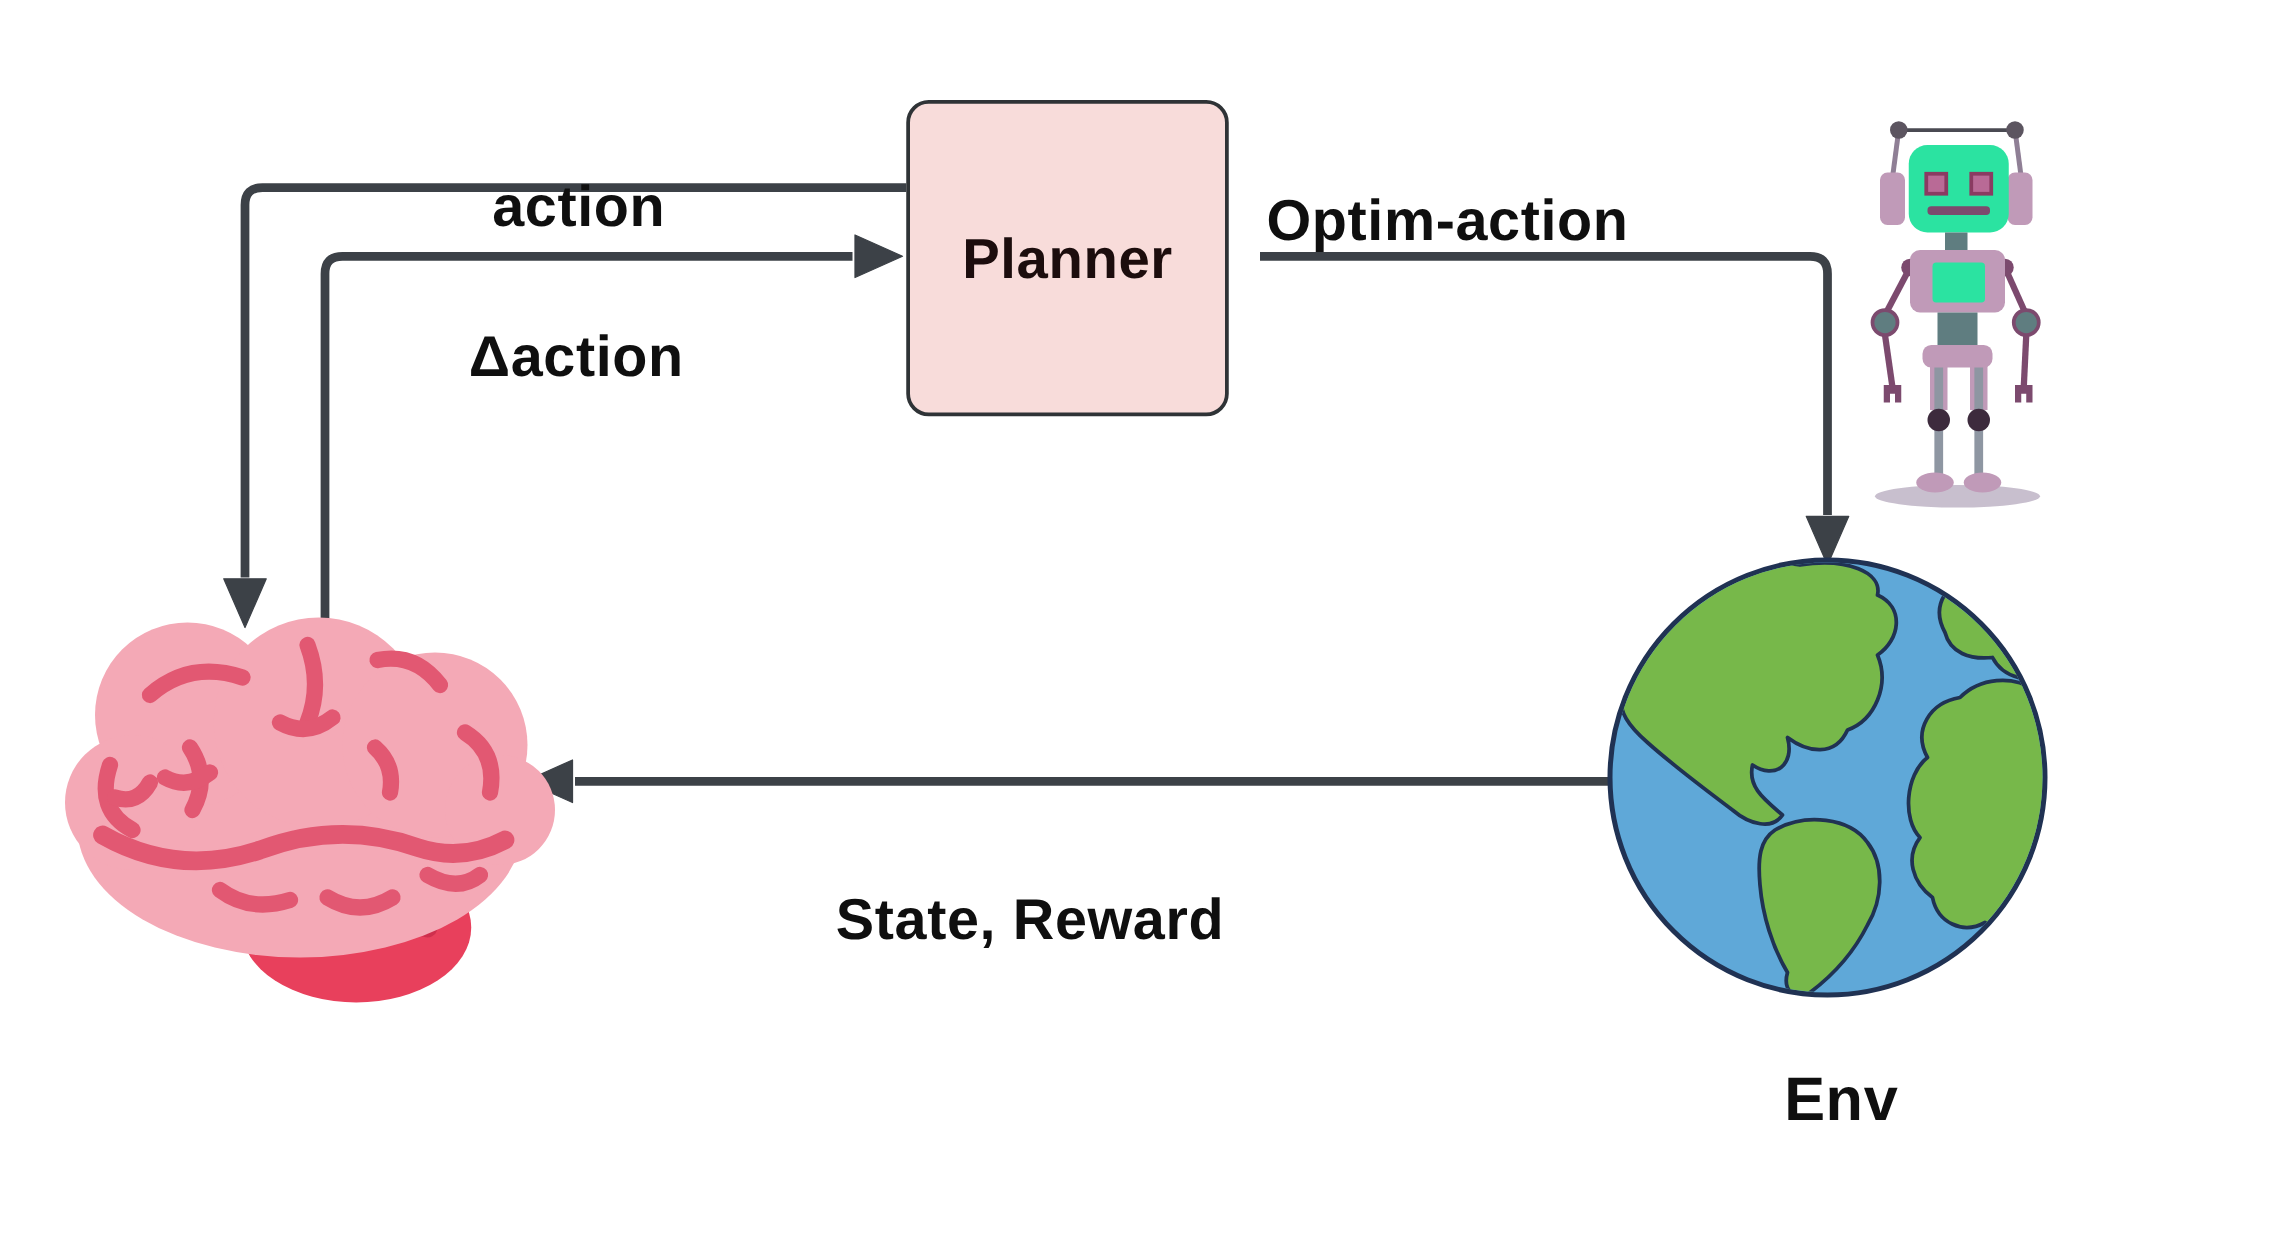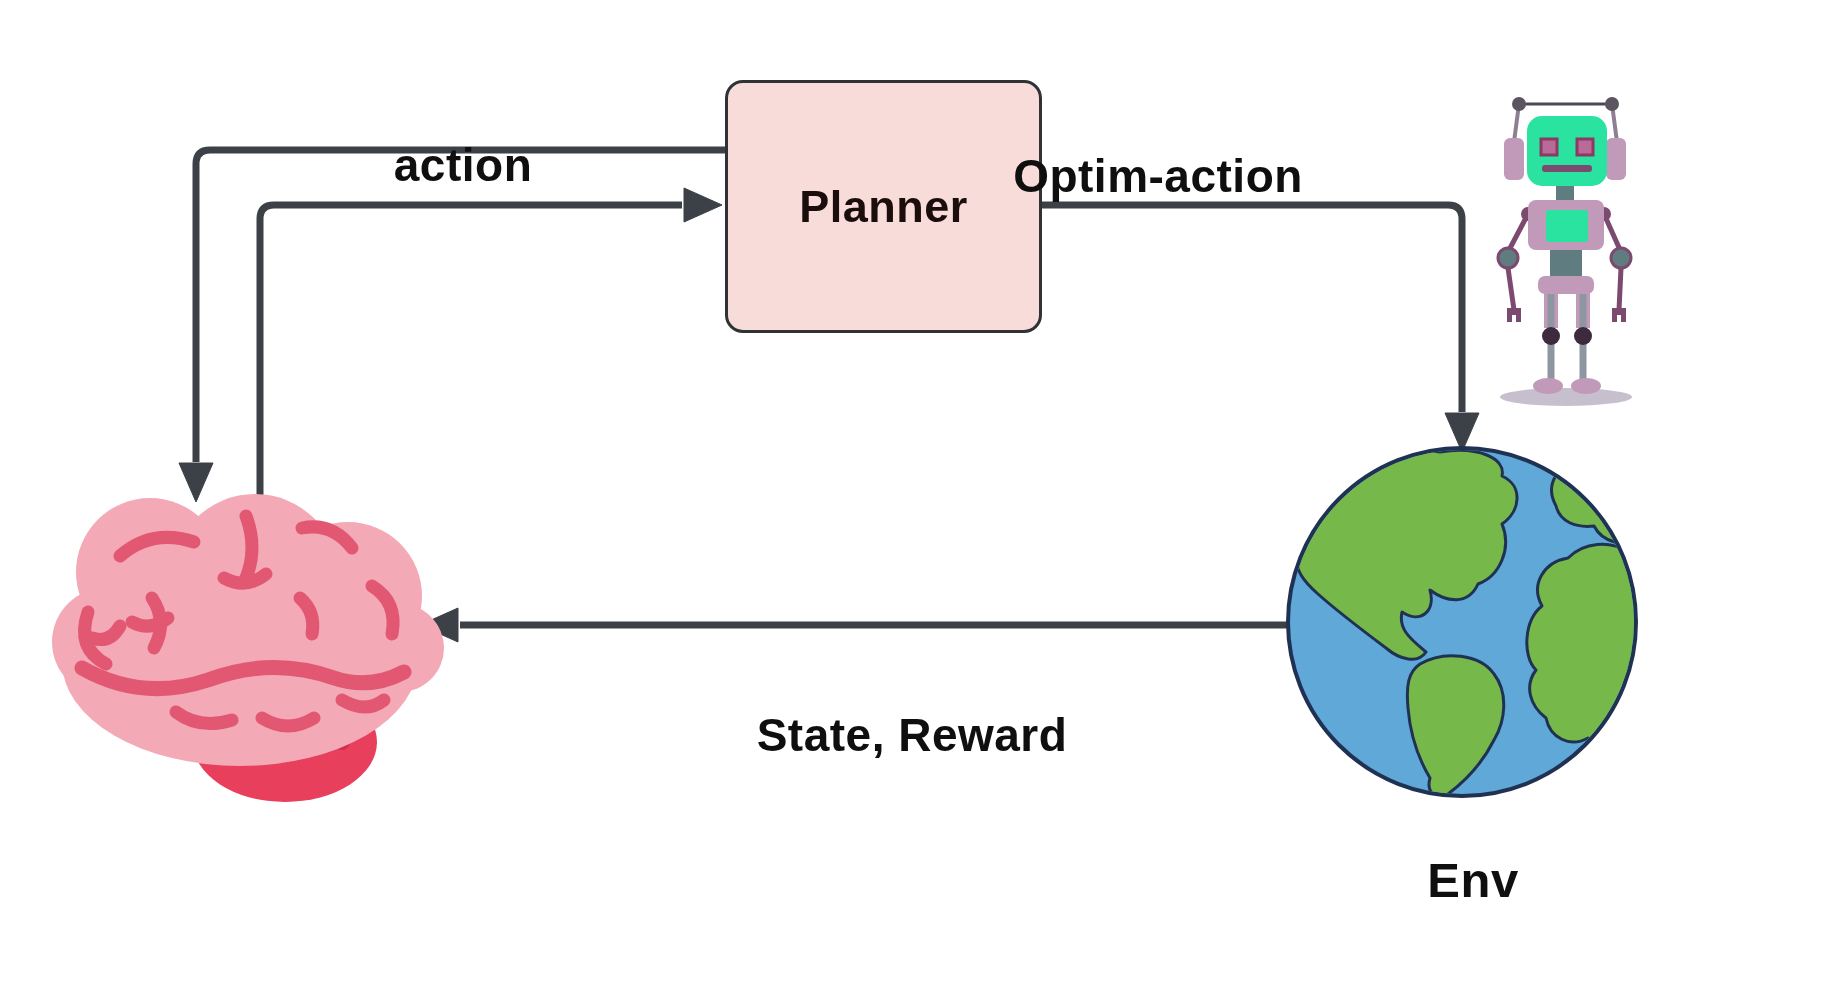--- a/index.html
+++ b/index.html
@@ -16,21 +16,21 @@
     transform:translate(-50%,-50%);
     font-weight:700;
     color:var(--ink,#0f0f0f);
     white-space:nowrap;
     letter-spacing:0.5px;
   }
   .edge-lbl{font-size:46px;margin-top:44px;}
   .node-lbl{font-size:49px;}
   .planner-node{
     position:absolute;
-    left:725px;top:80px;width:317px;height:253px;
+    left:725px;top:80px;width:258px;height:253px;
     background:var(--planner-fill,#f8dcda);
     border:3px solid var(--planner-border,#2f3336);
     border-radius:18px;
     box-sizing:border-box;
     display:flex;align-items:center;justify-content:center;
   }
   .planner-label{
     font-size:45px;font-weight:700;color:#1c0d0d;letter-spacing:0.5px;
   }
   .edge-line{stroke:var(--line,#3c4147);stroke-width:7;fill:none;stroke-linejoin:round;}
@@ -144,18 +144,19 @@
       <ellipse cx="1548" cy="386" rx="15" ry="8" style="fill:var(--robot-body,#c09ab8)"></ellipse>
       <ellipse cx="1586" cy="386" rx="15" ry="8" style="fill:var(--robot-body,#c09ab8)"></ellipse>
     </g>
   </svg>
 
   <div class="planner-node">
     <span class="planner-label">Planner</span>
   </div>
 
   <div class="lbl edge-lbl" style="left:463px;top:121px;">action</div>
+  <div class="lbl edge-lbl" style="left:461px;top:241px;">Δaction</div>
   <div class="lbl edge-lbl" style="left:1158px;top:132px;">Optim-action</div>
-  <div class="lbl edge-lbl" style="left:912px;top:691px;">State, Reward</div>
+  <div class="lbl edge-lbl" style="left:824px;top:691px;">State, Reward</div>
 
   <div class="lbl node-lbl" style="left:1473px;top:880px;">Env</div>
 
 </div>
 
 </body></html>

